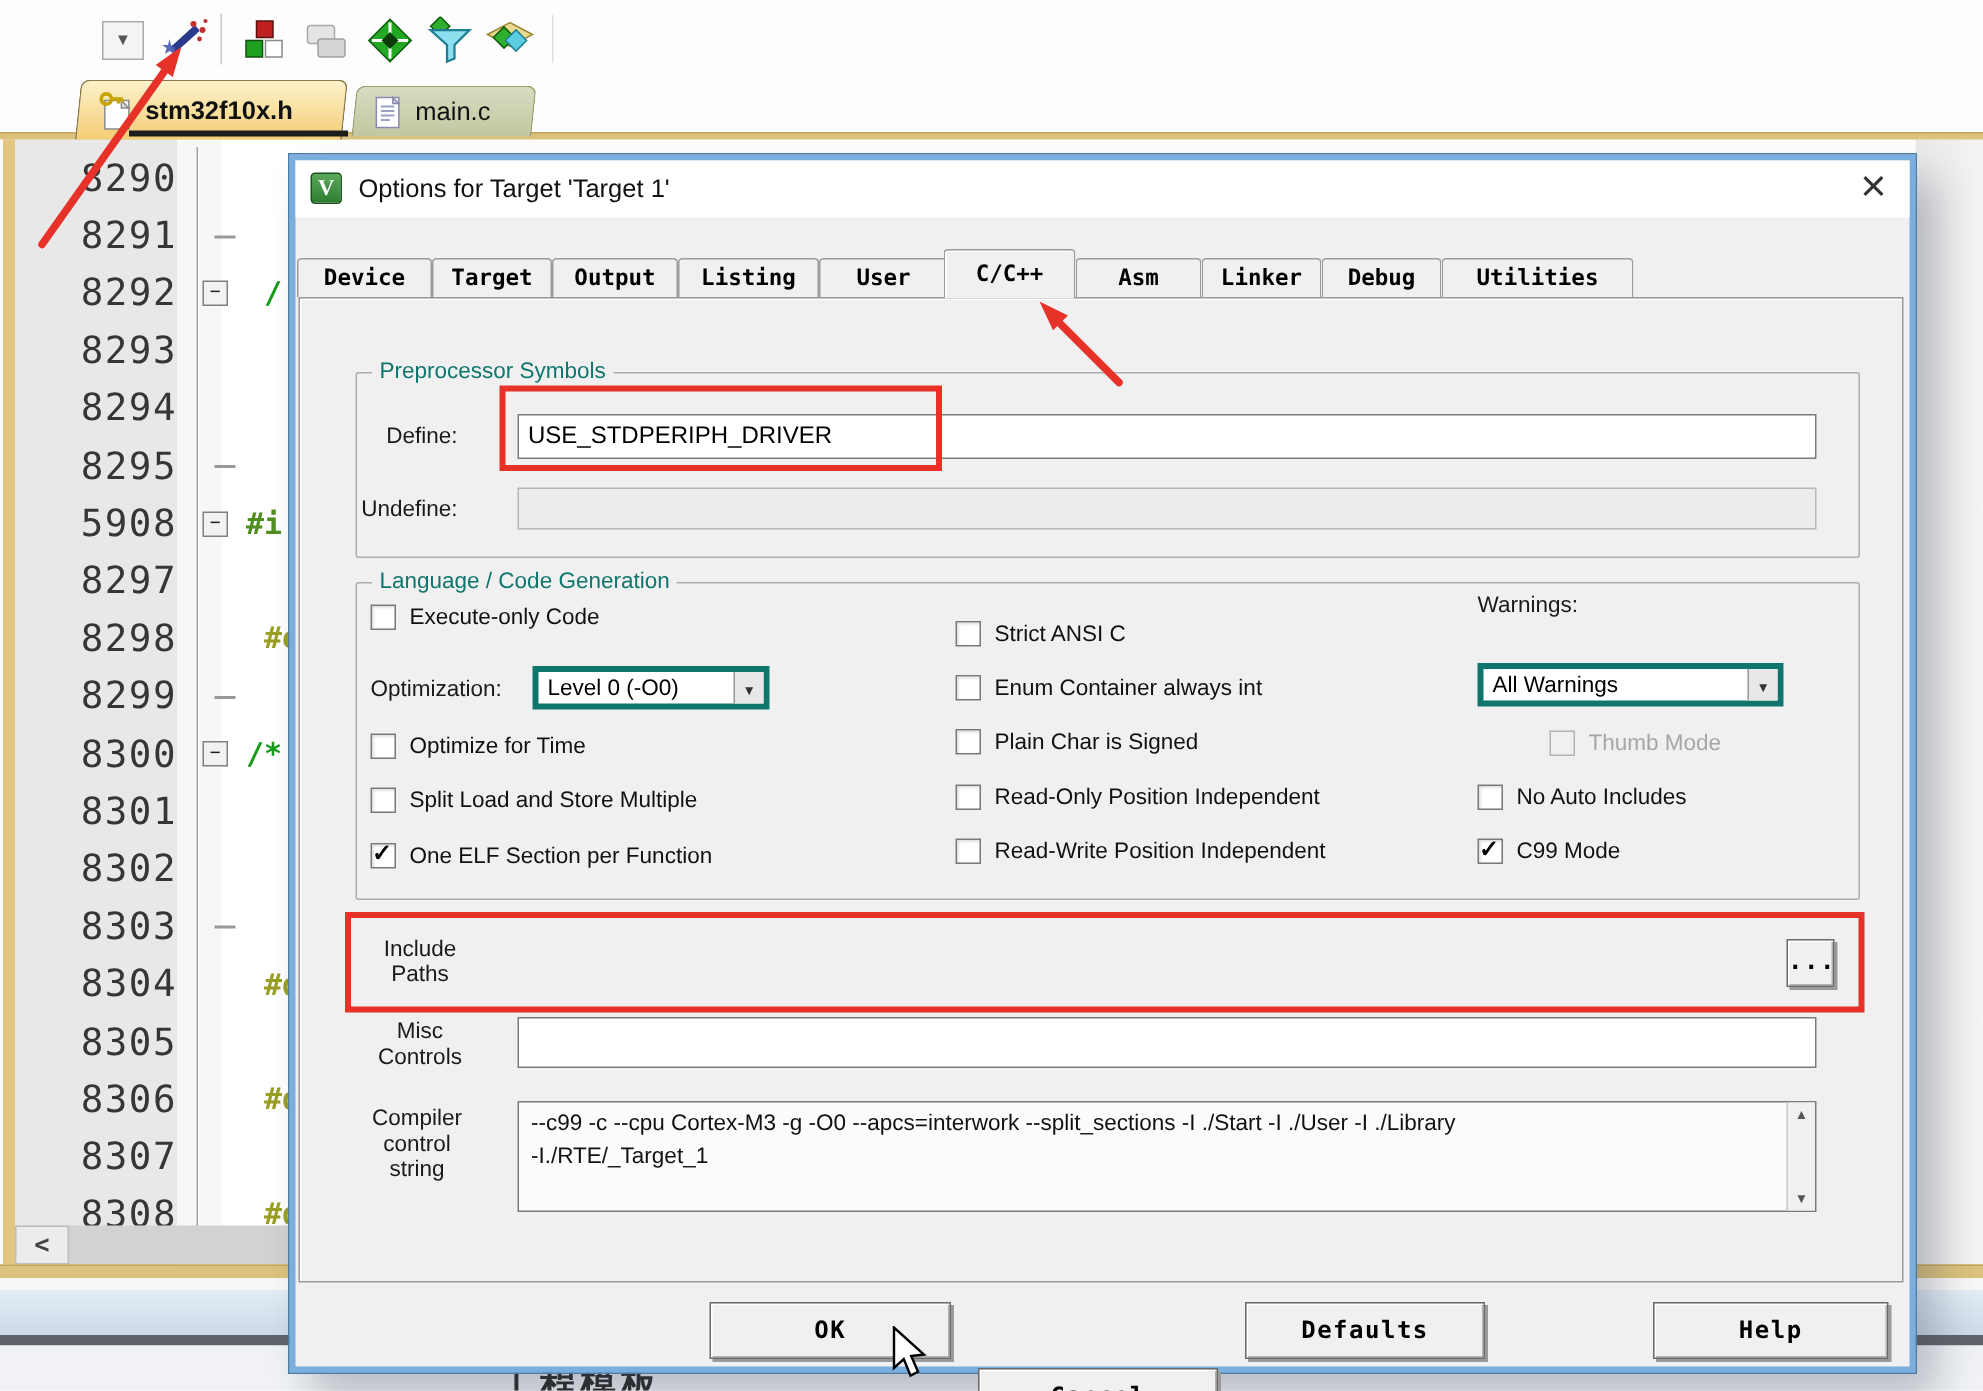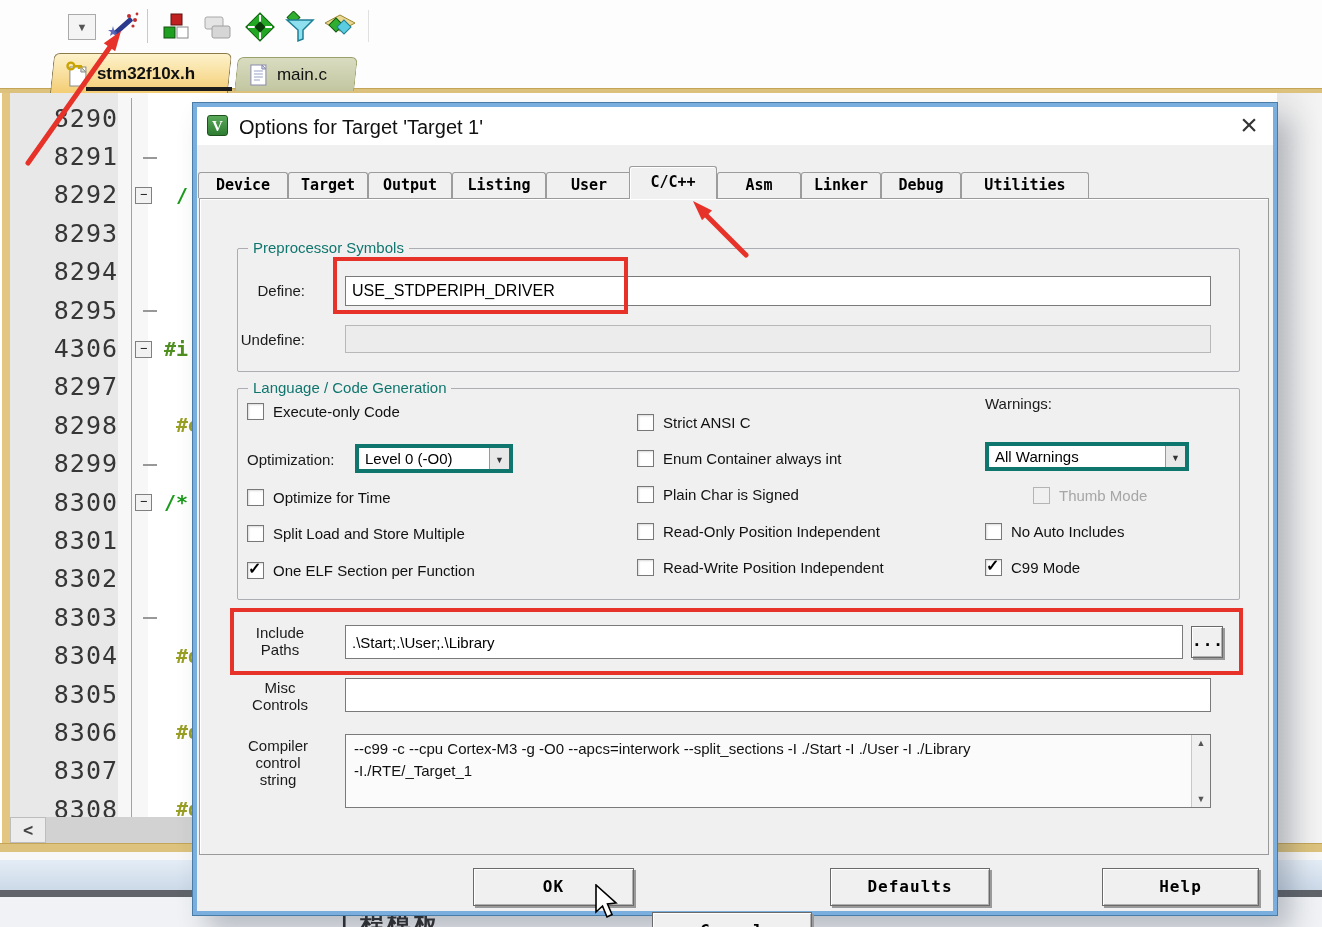--- a/index.html
+++ b/index.html
@@ -28,21 +28,21 @@
     background:#f2f2f2;font:12px/13px "DejaVu Sans Mono",monospace;text-align:center;color:#222;}
   .ltick{position:absolute;left:13px;top:50%;width:14px;height:2px;background:#989898;}
   .lcode{font-family:"DejaVu Sans Mono",monospace;font-size:20px;font-weight:600;padding-left:4px;}
   .tok-comment{color:#1a9b1a}.tok-dir{color:#4f8f1f}.tok-def{color:#9aa024}.tok-none{color:#222}
   .vfoldline{width:1px;background:#a3a3a3;}
   
   .dialog{left:193px;top:103px;width:1084px;height:812px;background:#f0f0f0;
     border:4px solid #79aede;outline:1px solid #4a7ca8;
     box-shadow:14px 16px 26px rgba(50,60,80,.30);z-index:10;}
   .titlebar{left:0;top:0;width:1076px;height:38px;background:#fff;}
-  .dtitle{font-size:20px;color:#111;}
+  .dtitle{font-size:17px;color:#111;}
   .uvicon{width:21px;height:21px;background:linear-gradient(#5aa85a,#2e7d32);border:1px solid #1d521d;
     border-radius:3px;color:#fff;font:bold 15px/20px "Liberation Serif",serif;text-align:center;}
   .dclose{font-size:30px;font-weight:300;color:#333;line-height:30px;}
   .dtab{top:65px;height:26px;background:#f0f0f0;border:1px solid #9c9c9c;border-bottom:none;
     border-radius:3px 3px 0 0;text-align:center;font:600 15px/25px "DejaVu Sans Mono",monospace;color:#000;}
   .dtab.active{top:59px;height:33px;line-height:30px;z-index:3;box-shadow:inset 1px 1px 0 #fff;}
   .panel{left:2px;top:91px;width:1070px;height:657px;background:#f0f0f0;border:1px solid #9a9a9a;
     box-shadow:inset 1px 1px 0 #fff;}
   .group{border:1px solid #abadb3;border-radius:2px;}
   .legend{position:absolute;top:-10px;left:10px;background:#f0f0f0;padding:0 5px;font-size:15px;color:#0f766e;}
@@ -189,21 +189,21 @@
         <span class="lcode tok-none"></span>
       </div>
       <div class="edrow">
         <span class="lnum">8295</span>
         <span class="lfold">
           <span class="ltick"></span>
         </span>
         <span class="lcode tok-none"></span>
       </div>
       <div class="edrow">
-        <span class="lnum">4306</span>
+        <span class="lnum">5908</span>
         <span class="lfold">
           <span class="foldbox">−</span>
         </span>
         <span class="lcode tok-dir">#i</span>
       </div>
       <div class="edrow">
         <span class="lnum">8297</span>
         <span class="lfold"></span>
         <span class="lcode tok-none"></span>
       </div>
@@ -372,21 +372,20 @@
     <span class="cb"></span>
     <span class="cblab">No Auto Includes</span>
   </div>
   <div class="abs cbrow" style="left:788px;top:451px;">
     <span class="cb on"></span>
     <span class="cblab">C99 Mode</span>
   </div>
 
   <div class="abs flabel multiline" style="left:40px;top:517px;width:86px;">Include
 Paths</div>
-  <div class="abs din" style="left:148px;top:518px;width:838px;height:34px;font-size:15px;">.\Start;.\User;.\Library</div>
   <div class="abs dbtn browse" style="left:994px;top:519px;line-height:28px;">...</div>
 
   <div class="abs flabel multiline" style="left:40px;top:572px;width:86px;">Misc
 Controls</div>
   <div class="abs din" style="left:148px;top:571px;width:866px;height:34px;"></div>
 
   <div class="abs flabel multiline" style="left:36px;top:630px;width:90px;">Compiler
 control
 string</div>
   <div class="abs compbox" style="left:148px;top:627px;width:866px;height:74px;">--c99 -c --cpu Cortex-M3 -g -O0 --apcs=interwork --split_sections -I ./Start -I ./User -I ./Library

